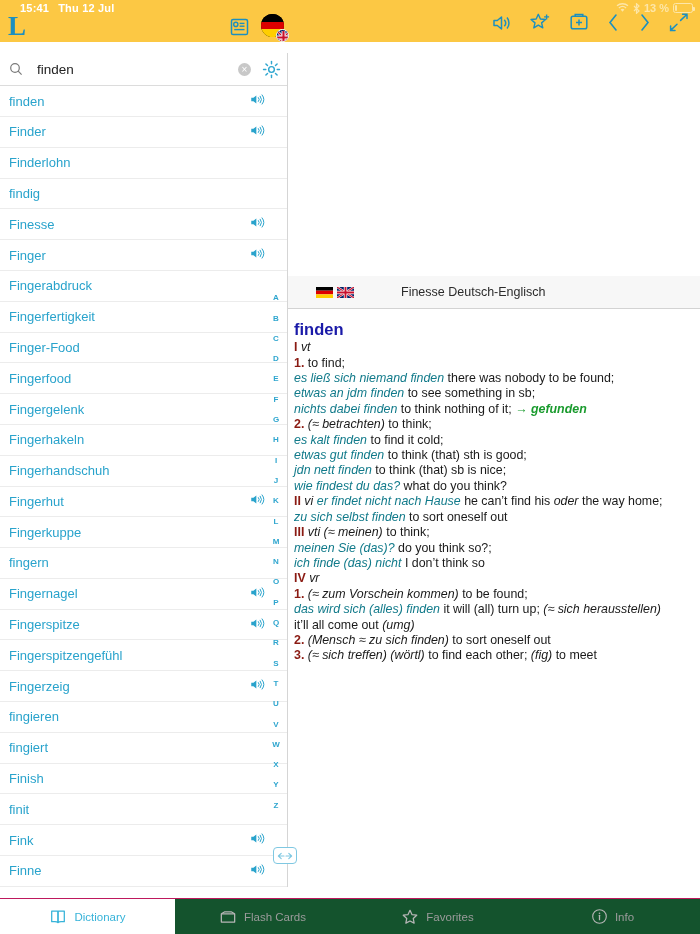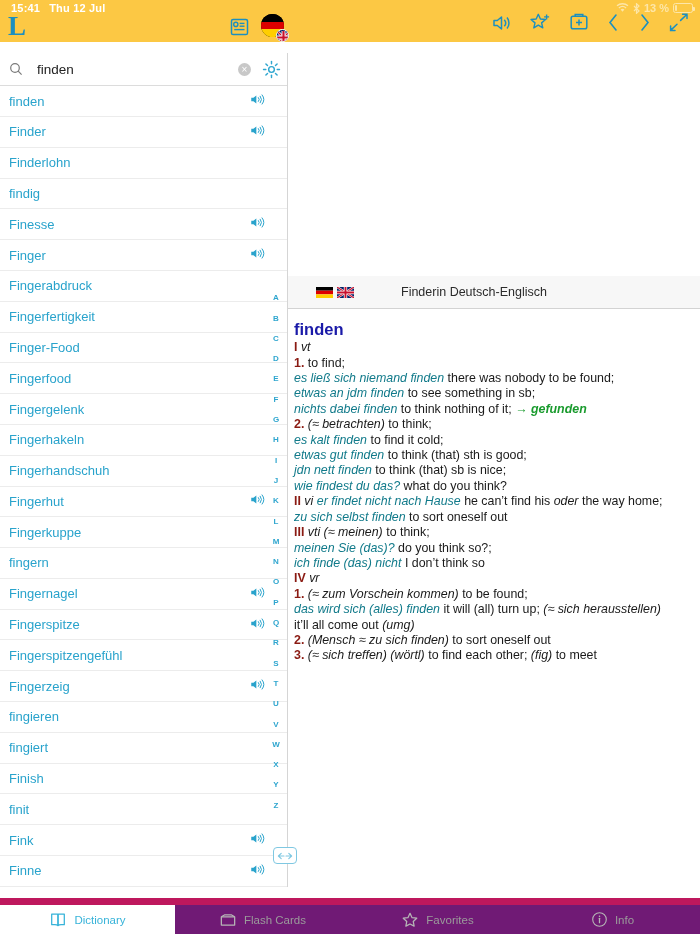--- a/index.html
+++ b/index.html
@@ -9,21 +9,21 @@
     background: #ffffff;
     overflow: hidden;
   }
   #app { position: relative; width: 700px; height: 934px; display: flex; flex-direction: column; }
 
   
   .topbar {
     height: 42px; background: #fcc844; position: relative; flex: 0 0 42px;
   }
   .status-left {
-    position: absolute; left: 11px; top: 2px;
+    position: absolute; left: 20px; top: 2px;
     font-size: 11px; font-weight: bold; color: #ffffff;
     letter-spacing: .2px; display: flex; gap: 9px;
   }
   .status-right {
     position: absolute; right: 7px; top: 2px;
     font-size: 11px; font-weight: bold; color: #fde6a8;
     display: flex; align-items: center; gap: 4px;
   }
   .batt {
     width: 20px; height: 10px; border: 1.4px solid #fde6a8; border-radius: 2.5px;
@@ -114,22 +114,22 @@
   .hw { font-size: 16.5px; font-weight: bold; color: #1a1aa8; margin-bottom: 1px; }
   .ln { font-size: 12.4px; color: #1a1a1a; line-height: 15.4px; }
   .rn { color: #8a1a12; font-weight: bold; }
   .num { color: #8a1a12; font-weight: bold; }
   .de { color: #117a8a; font-weight: normal; font-style: italic; }
   .xref { color: #1a9b2e; font-weight: bold; font-style: italic; }
   .it { font-style: italic; }
 
   
   .tabbar {
-    height: 36px; flex: 0 0 36px; display: flex; background: #701a75;
-    border-top: 7px solid #be185d;
+    height: 36px; flex: 0 0 36px; display: flex; background: #14532d;
+    border-top: 1px solid #be185d;
   }
   .tab {
     flex: 1 1 0; display: flex; align-items: center; justify-content: center; gap: 7px;
     font-size: 11.5px; color: #9b9b9b; cursor: pointer;
   }
   .tab.active { background: #ffffff; color: #37b3d9; }
 </style>
 </head>
 <body>
 
@@ -425,21 +425,21 @@
           <rect width="17" height="3.67" y="3.67" fill="#dd0000"></rect>
           <rect width="17" height="3.66" y="7.34" fill="#ffce00"></rect>
         </svg>
         <svg class="flag-gb-rect" viewBox="0 0 17 11">
           <rect width="17" height="11" fill="#012169"></rect>
           <path d="M0 0 17 11 M17 0 0 11" stroke="#fff" stroke-width="2.2"></path>
           <path d="M0 0 17 11 M17 0 0 11" stroke="#C8102E" stroke-width="1.1"></path>
           <path d="M8.5 0v11 M0 5.5h17" stroke="#fff" stroke-width="3.4"></path>
           <path d="M8.5 0v11 M0 5.5h17" stroke="#C8102E" stroke-width="1.9"></path>
         </svg>
-        <span class="dict-title">Finderin Deutsch-Englisch</span>
+        <span class="dict-title">Finesse Deutsch-Englisch</span>
       </div>
 
       <div class="entry">
         <div class="hw">finden</div>
         <div id="entry-body">
             <div class="ln"><span class="rn">I </span><span class="it">vt</span></div>
             <div class="ln"><span class="num">1. </span><span class="">to find;</span></div>
             <div class="ln"><span class="de">es ließ sich niemand finden </span><span class="">there was nobody to be found;</span></div>
             <div class="ln"><span class="de">etwas an jdm finden </span><span class="">to see something in sb;</span></div>
             <div class="ln"><span class="de">nichts dabei finden </span><span class="">to think nothing of it; </span><span class="xref">→ gefunden</span></div>

